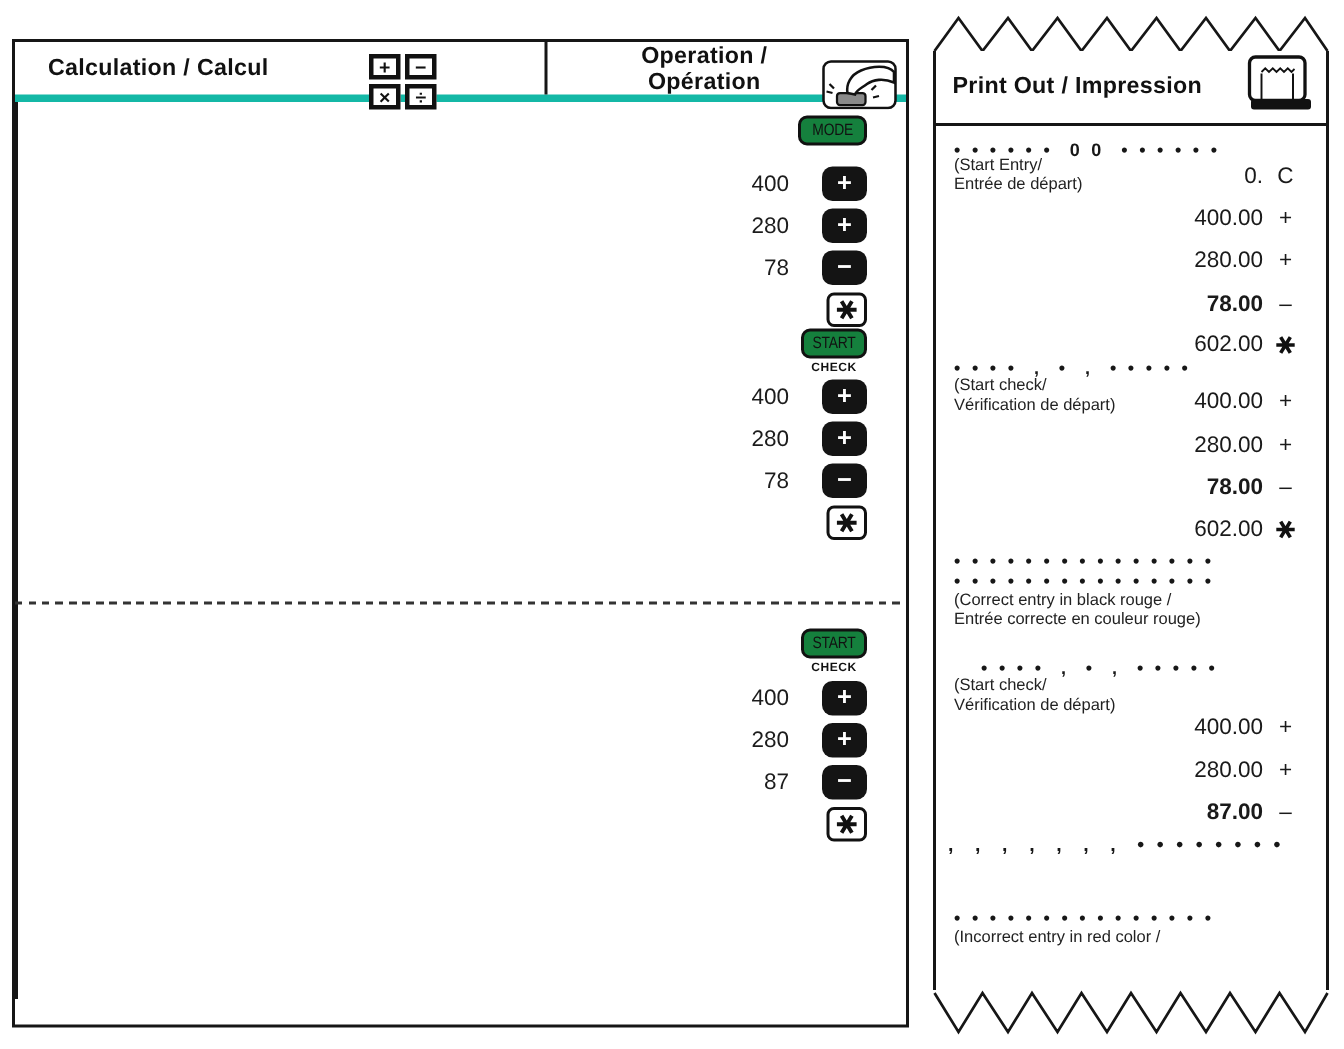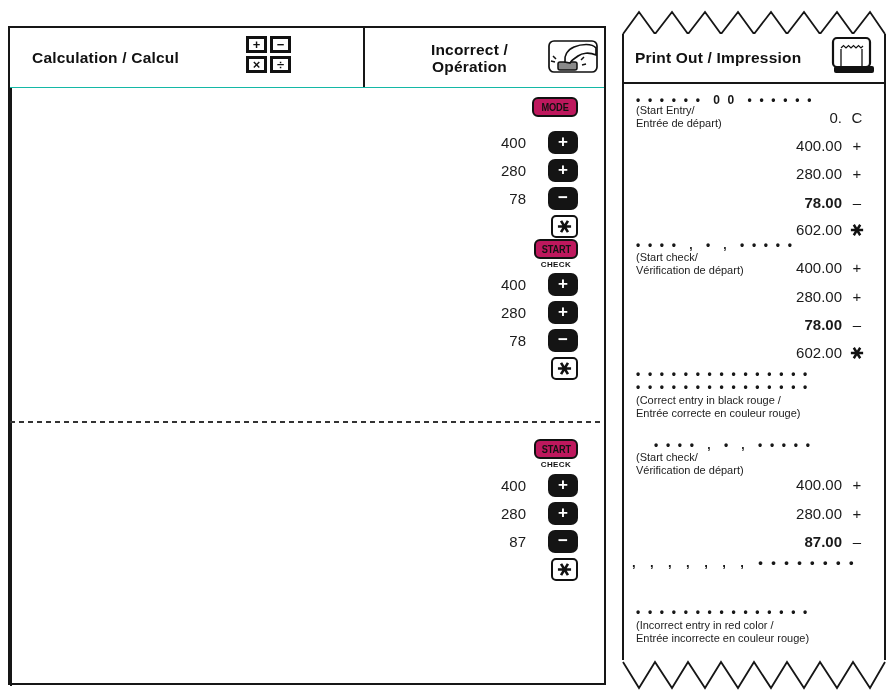--- a/index.html
+++ b/index.html
@@ -1,21 +1,21 @@
 <!DOCTYPE html>
 <html><head>
 <meta charset="utf-8">
 <style>
   * { margin:0; padding:0; box-sizing:border-box; }
   html,body { width:896px; height:699px; background:#fff; font-family:"Liberation Sans", sans-serif; color:#111; }
   .stage { position:relative; width:896px; height:699px; background:#fff; overflow:hidden; }
 
   
   .main-table { position:absolute; left:8px; top:26px; width:598px; height:659px; border:2px solid #161616; background:#fff; }
-  .thead { display:flex; height:60px; border-bottom:1px solid #14b8a6;gap:48px; }
+  .thead { display:flex; height:40px; border-bottom:5px solid #14b8a6;gap:48px; }
   .th-calc { width:305px; display:flex; align-items:center; padding-left:22px; position:relative; }
   .th-op { flex:1; border-left:2px solid #161616; display:flex; align-items:center; justify-content:center; position:relative; }
   .th-label { font-weight:bold; font-size:15.5px; letter-spacing:.2px; }
   .th-op .th-label { text-align:center; line-height:17px; margin-right:30px; }
 
   .calc-icon { position:absolute; right:24px; top:8px; display:grid; grid-template-columns:21px 21px; grid-template-rows:17px 17px; gap:3px; }
   .calc-icon .cell { border:3px solid #111; display:flex; align-items:center; justify-content:center; font-weight:bold; font-size:13px; line-height:1; background:#fff; }
 
   .press-icon { position:absolute; right:6px; top:12px; }
   .printer-icon { display:block; }
@@ -31,21 +31,21 @@
   .calc-bold { font-weight:bold; }
   .wrong { font-weight:bold; border-bottom:2.5px solid #111; }
 
   
   .op-row { position:absolute; right:26px; display:flex; align-items:center; }
   .operand { font-size:15px; margin-right:22px; color:#1c1c1c; }
   .key { display:flex; align-items:center; justify-content:center; }
   .key-dark { width:30px; height:23px; background:#141414; border-radius:7px; color:#fff; font-weight:bold; font-size:17px; line-height:1; }
   .key-dark span { transform:translateY(-1px); }
   .key-light { width:27px; height:23px; background:#fff; border:2.5px solid #111; border-radius:5px; }
-  .key-outline { background:#be185d; border:2px solid #111; border-radius:6px; font-weight:bold; }
+  .key-outline { background:#15803d; border:2px solid #111; border-radius:6px; font-weight:normal; }
   .key-mode { width:46px; height:20px; font-size:11px; }
   .key-mode span, .key-start span { display:inline-block; transform:scaleX(.84); letter-spacing:-.2px; }
   .key-start { width:44px; height:20px; font-size:11px; }
   .start-wrap { position:absolute; right:26px; display:flex; flex-direction:column; align-items:center; }
   .check-lbl { font-size:8px; font-weight:bold; letter-spacing:.4px; margin-top:1px; }
 
   
   .receipt { position:absolute; left:622px; top:6px; width:264px; height:688px; }
   .zz-top { position:absolute; top:0; left:0; }
   .zz-bot { position:absolute; bottom:0; left:0; }
@@ -84,21 +84,21 @@
         <span class="th-label">Calculation / Calcul</span>
         <div class="calc-icon">
           <div class="cell">+</div>
           <div class="cell">−</div>
           <div class="cell">×</div>
           <div class="cell">÷</div>
         </div>
       </div>
       <div class="th-op">
         <div class="th-label">
-          <div>Incorrect /</div>
+          <div>Operation /</div>
           <div>Opération</div>
         </div>
         <span class="press-icon">
           <svg width="50" height="33" viewBox="0 0 50 33">
             <rect x="1" y="1" width="48" height="31" rx="5" fill="#fff" stroke="#111" stroke-width="1.7"></rect>
             <rect x="10" y="22" width="19" height="8" rx="2" fill="#8a8a8a" stroke="#111" stroke-width="1.5"></rect>
             <path d="M17,22 C16,16 19,10 26,7 C33,4 44,3 48,8 L48,15 C41,12 34,13 30,16 C26,19 23,20 22,23 Z" fill="#fff" stroke="#111" stroke-width="1.7"></path>
             <path d="M5,16 L8,19 M3,21 L7,22" stroke="#111" stroke-width="1.5"></path>
             <path d="M33,20 L36,17 M34,25 L38,24" stroke="#111" stroke-width="1.5"></path>
           </svg>
@@ -304,18 +304,17 @@
           <span class="amt">280.00</span>
           <span class="sym">+</span>
         </div>
         <div class="amt-row" style="top:447px">
           <span class="amt b">87.00</span>
           <span class="sym">–</span>
         </div>
         <div class="commas" style="top:469px">,  ,  ,  ,  ,  ,  ,  • • • • • • • •</div>
         <div class="dots" style="top:519px">• • • • • • • • • • • • • • •</div>
         <div class="note-line" style="top:533px">(Incorrect entry in red color /</div>
-        <div class="note-line" style="top:546px">Entrée incorrecte en couleur rouge)</div>
       </div>
     </div>
   </div>
 
 </div>
 
 </body></html>

